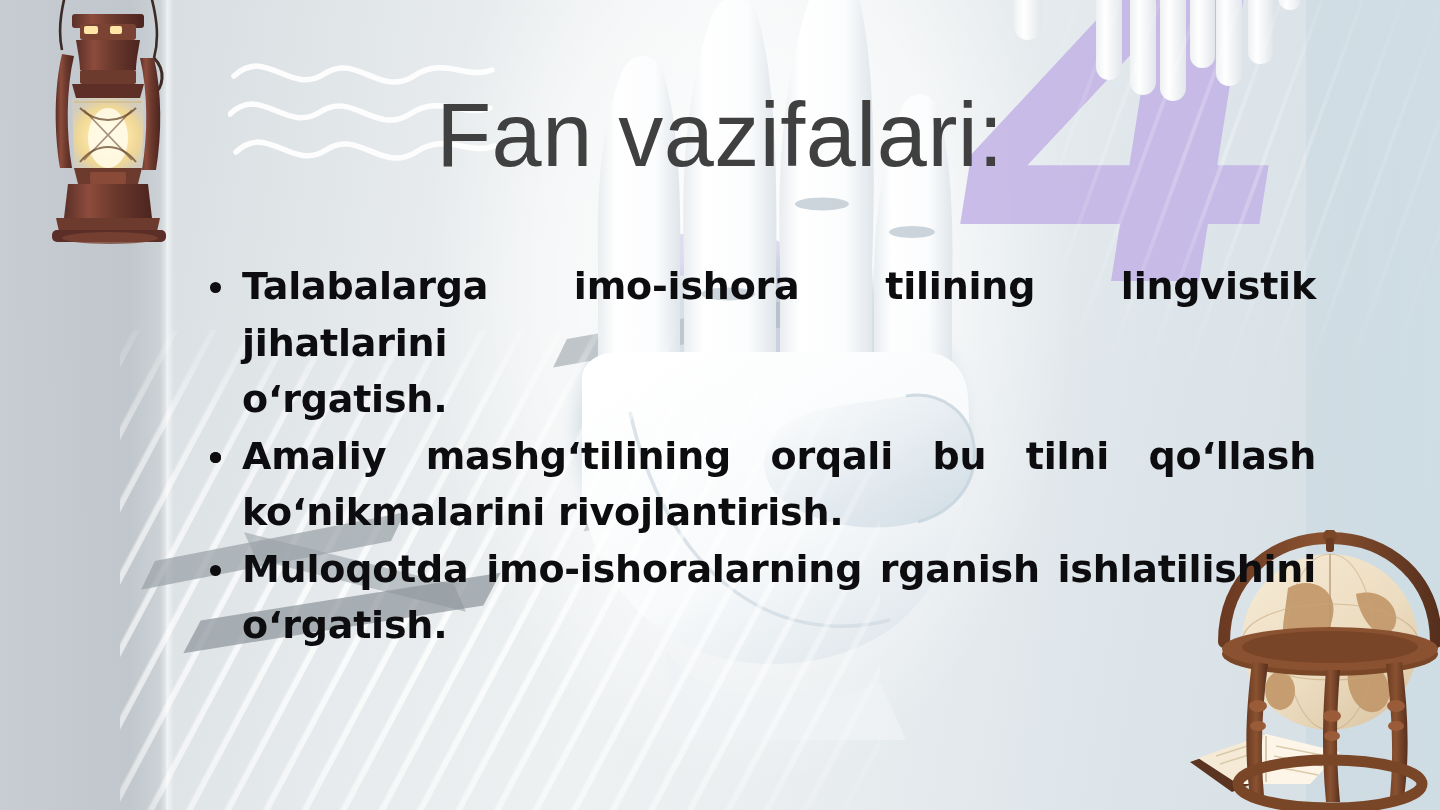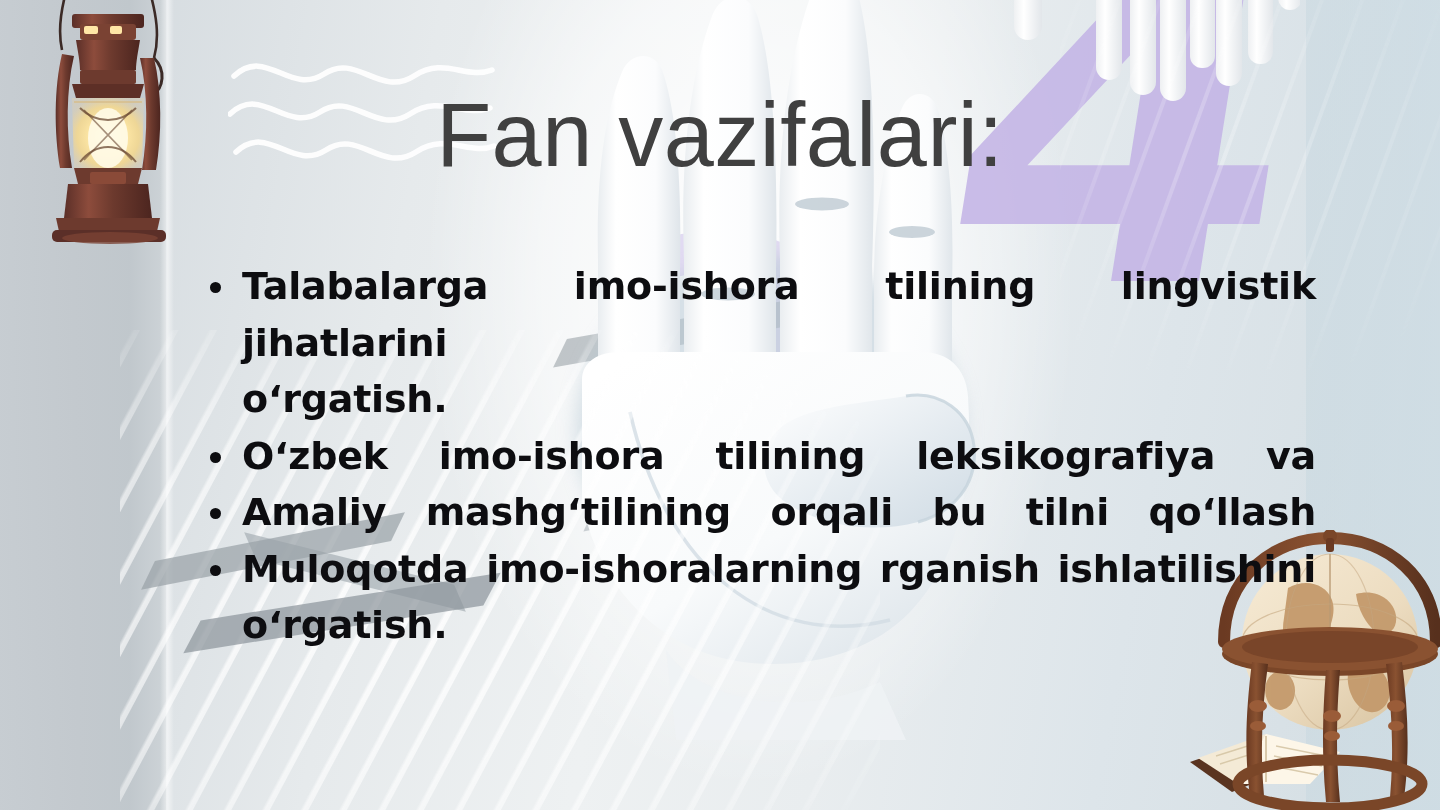--- a/index.html
+++ b/index.html
@@ -388,25 +388,25 @@
     <div class="title">Fan vazifalari:</div>
 
     <div class="bullets">
 
       <div class="bullet">
         <span class="ln j">Talabalarga imo-ishora tilining lingvistik jihatlarini</span>
         <span class="ln l">o‘rgatish.</span>
       </div>
 
       <div class="bullet">
-        <span class="ln j">O‘zbek imo-ishora tilining leksikografiya va</span>
       </div>
 
       <div class="bullet">
         <span class="ln j">Amaliy mashg‘tilining orqali bu tilni qo‘llash</span>
+        <span class="ln l">ko‘nikmalarini rivojlantirish.</span>
       </div>
 
       <div class="bullet">
         <span class="ln j">Muloqotda imo-ishoralarning rganish ishlatilishini</span>
         <span class="ln l">o‘rgatish.</span>
       </div>
 
     </div>
   </div>
 </div>

